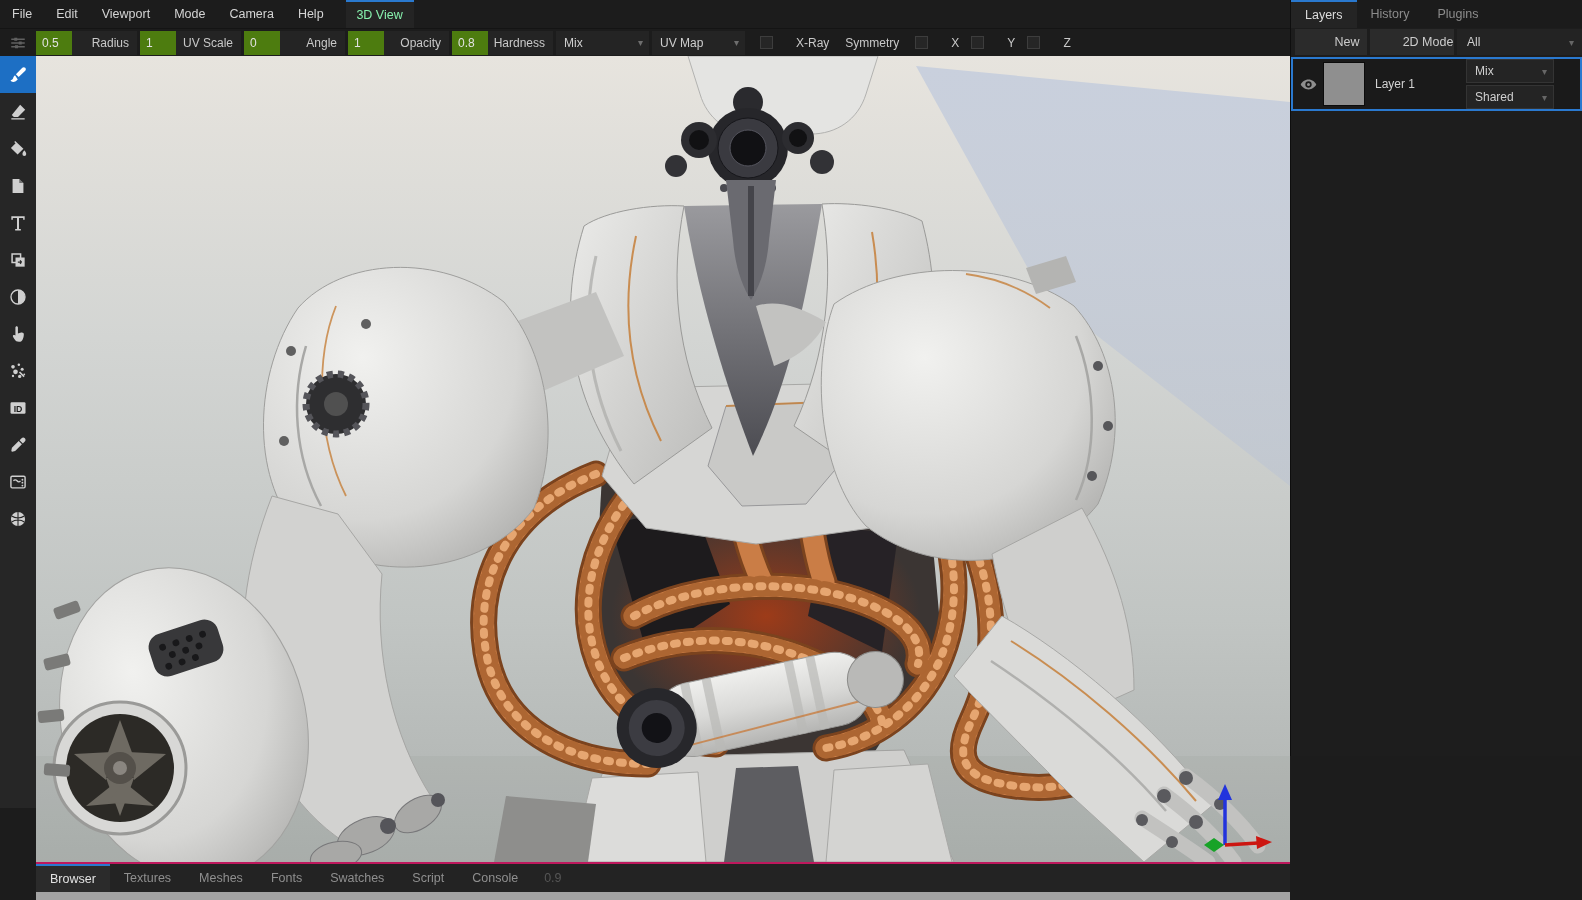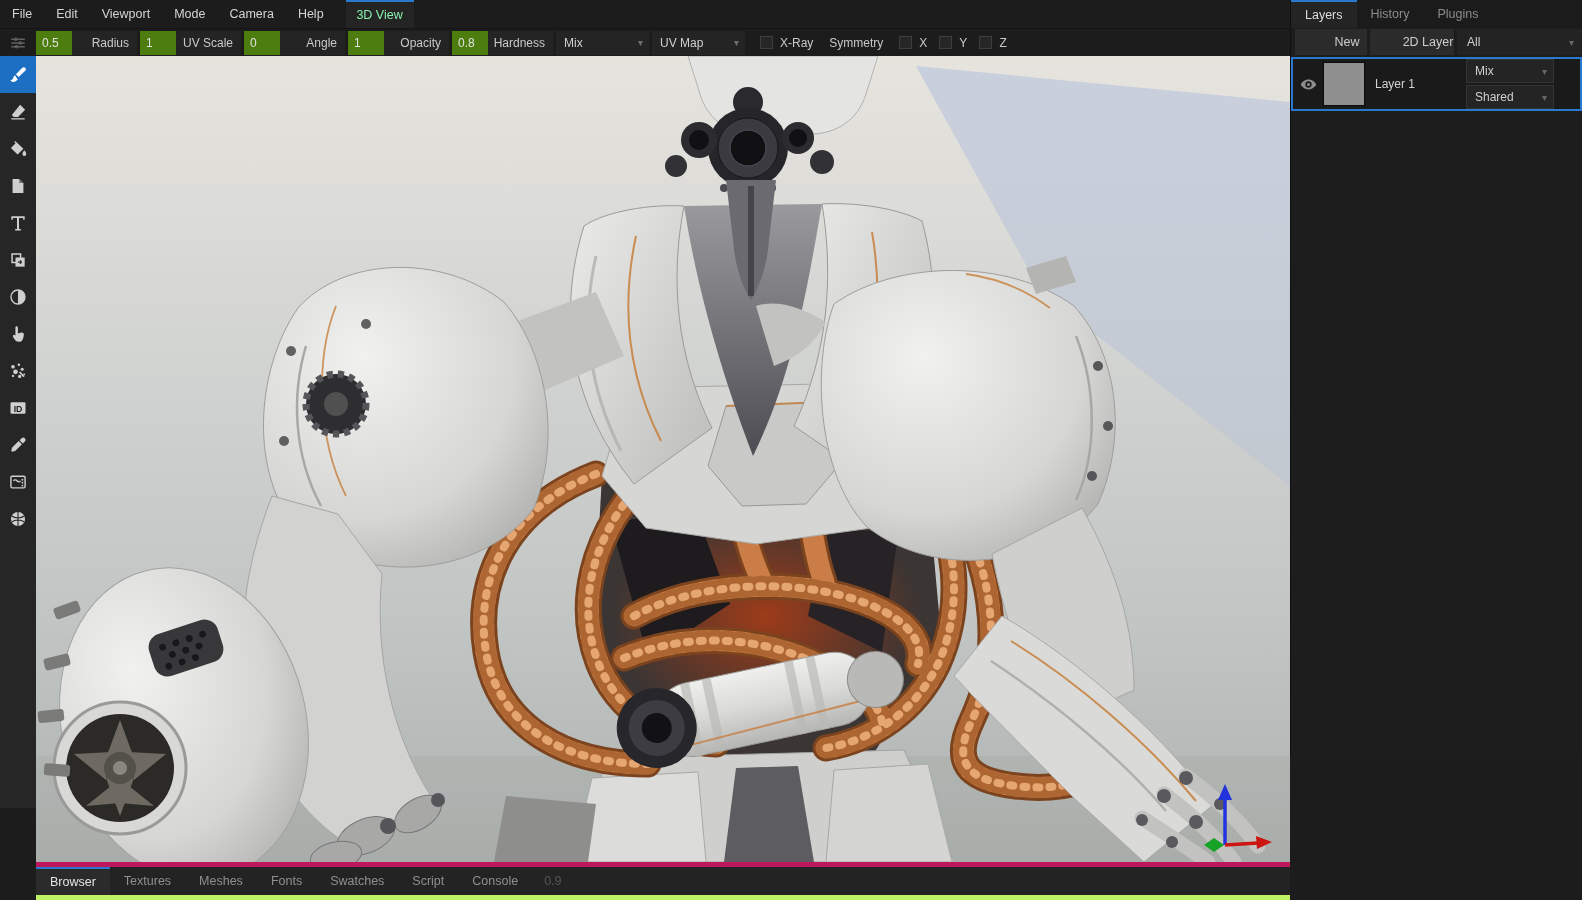--- a/index.html
+++ b/index.html
@@ -14,36 +14,36 @@
 
   
   .toolbar{ position:absolute; left:0; top:28px; width:1290px; height:28px; background:#1c1c1c; border-top:1px solid #141414; display:flex; align-items:center; }
   .sliders-btn{ width:36px; height:28px; display:flex; align-items:center; justify-content:center; }
   .tfield{ display:flex; align-items:center; width:101px; height:24px; background:#242424; margin-right:3px; overflow:hidden; }
   .tfield .val{ width:36px; height:24px; background:#4d7c0f; color:#e2e2e2; display:flex; align-items:center; padding-left:6px; }
   .tfield .lbl{ flex:1; text-align:right; padding-right:8px; color:#c9c9c9; }
   .tdrop{ display:flex; align-items:center; width:93px; height:24px; background:#242424; margin-right:3px; }
   .tdrop .dlabel{ flex:1; padding-left:8px; color:#cfcfcf; }
   .tdrop .chev{ color:#6e6e6e; font-size:10px; padding-right:6px; }
-  .tcheck{ display:flex; align-items:center; margin-left:12px; color:#c9c9c9; }
+  .tcheck{ display:flex; align-items:center; margin-left:12px; color:#c9c9c9;gap:16px; }
   .tcheck .box{ width:13px; height:13px; background:#262626; border:1px solid #3d3d3d; margin-right:7px; }
   .symlabel{ margin-left:16px; margin-right:4px; color:#c9c9c9; }
 
   
   .sidebar{ position:absolute; left:0; top:56px; width:36px; height:752px; background:#262626; }
   .tool{ width:36px; height:37px; display:flex; align-items:center; justify-content:center; color:#cfcfcf; }
   .tool svg{ width:20px; height:20px; }
   .tool.selected{ background:#1d6fc4; color:#ffffff; }
 
   
   .viewport{ position:absolute; left:36px; top:56px; width:1254px; height:806px; overflow:hidden; }
   .viewport svg{ display:block; width:100%; height:100%; }
 
   
-  .statusbar{ position:absolute; left:36px; top:862px; width:1254px; height:38px; background:#bef264; border-top:5px solid #be185d; }
+  .statusbar{ position:absolute; left:36px; top:862px; width:1254px; height:38px; background:#a3a3a3; border-top:2px solid #be185d; }
   .statustabs{ display:flex; height:28px; background:#232323; align-items:stretch; }
   .stab{ display:flex; align-items:center; padding:0 14px; color:#8f8f8f; font-size:12.5px; }
   .stab.selected{ background:#2b2b2b; border-top:2px solid var(--accent); color:#e2e2e2; }
   .version{ display:flex; align-items:center; padding:0 12px; color:#565656; font-size:12.5px; }
 
   
   .rightpanel{ position:absolute; left:1290px; top:0; width:292px; height:756px; background:#1d1d1d; border-left:1px solid #0e0e0e; }
   .ptabs{ display:flex; height:28px; background:#1b1b1b; align-items:stretch; }
   .ptab{ display:flex; align-items:center; padding:0 14px; color:#8c8c8c; font-size:12.5px; }
   .ptab.selected{ background:#242424; border-top:2px solid var(--accent); color:#dcdcdc; }
@@ -494,21 +494,21 @@
   </footer>
 
   <aside class="rightpanel">
     <div class="ptabs" id="layers-tabs">
         <div class="ptab selected">Layers</div>
         <div class="ptab">History</div>
         <div class="ptab">Plugins</div>
       </div>
     <div class="pbtns" id="layers-btns">
         <div class="pbtn">New</div>
-        <div class="pbtn wide">2D Layer</div>
+        <div class="pbtn wide">2D Mode</div>
         <div class="pselect">
           <span>All</span>
           <span class="chev">▾</span>
         </div>
       </div>
     <div id="layer-list">
         <div class="layer-row">
           <div class="eye">
             <svg viewBox="0 0 24 24" width="19" height="19">
               <path d="M12 5.8C7.4 5.8 3.6 9 2.2 12c1.4 3 5.2 6.2 9.8 6.2s8.4-3.2 9.8-6.2C20.4 9 16.6 5.8 12 5.8zm0 10.2a4 4 0 110-8 4 4 0 010 8zm0-2.1a1.9 1.9 0 100-3.8 1.9 1.9 0 000 3.8z" fill="#8e8e8e"></path>

